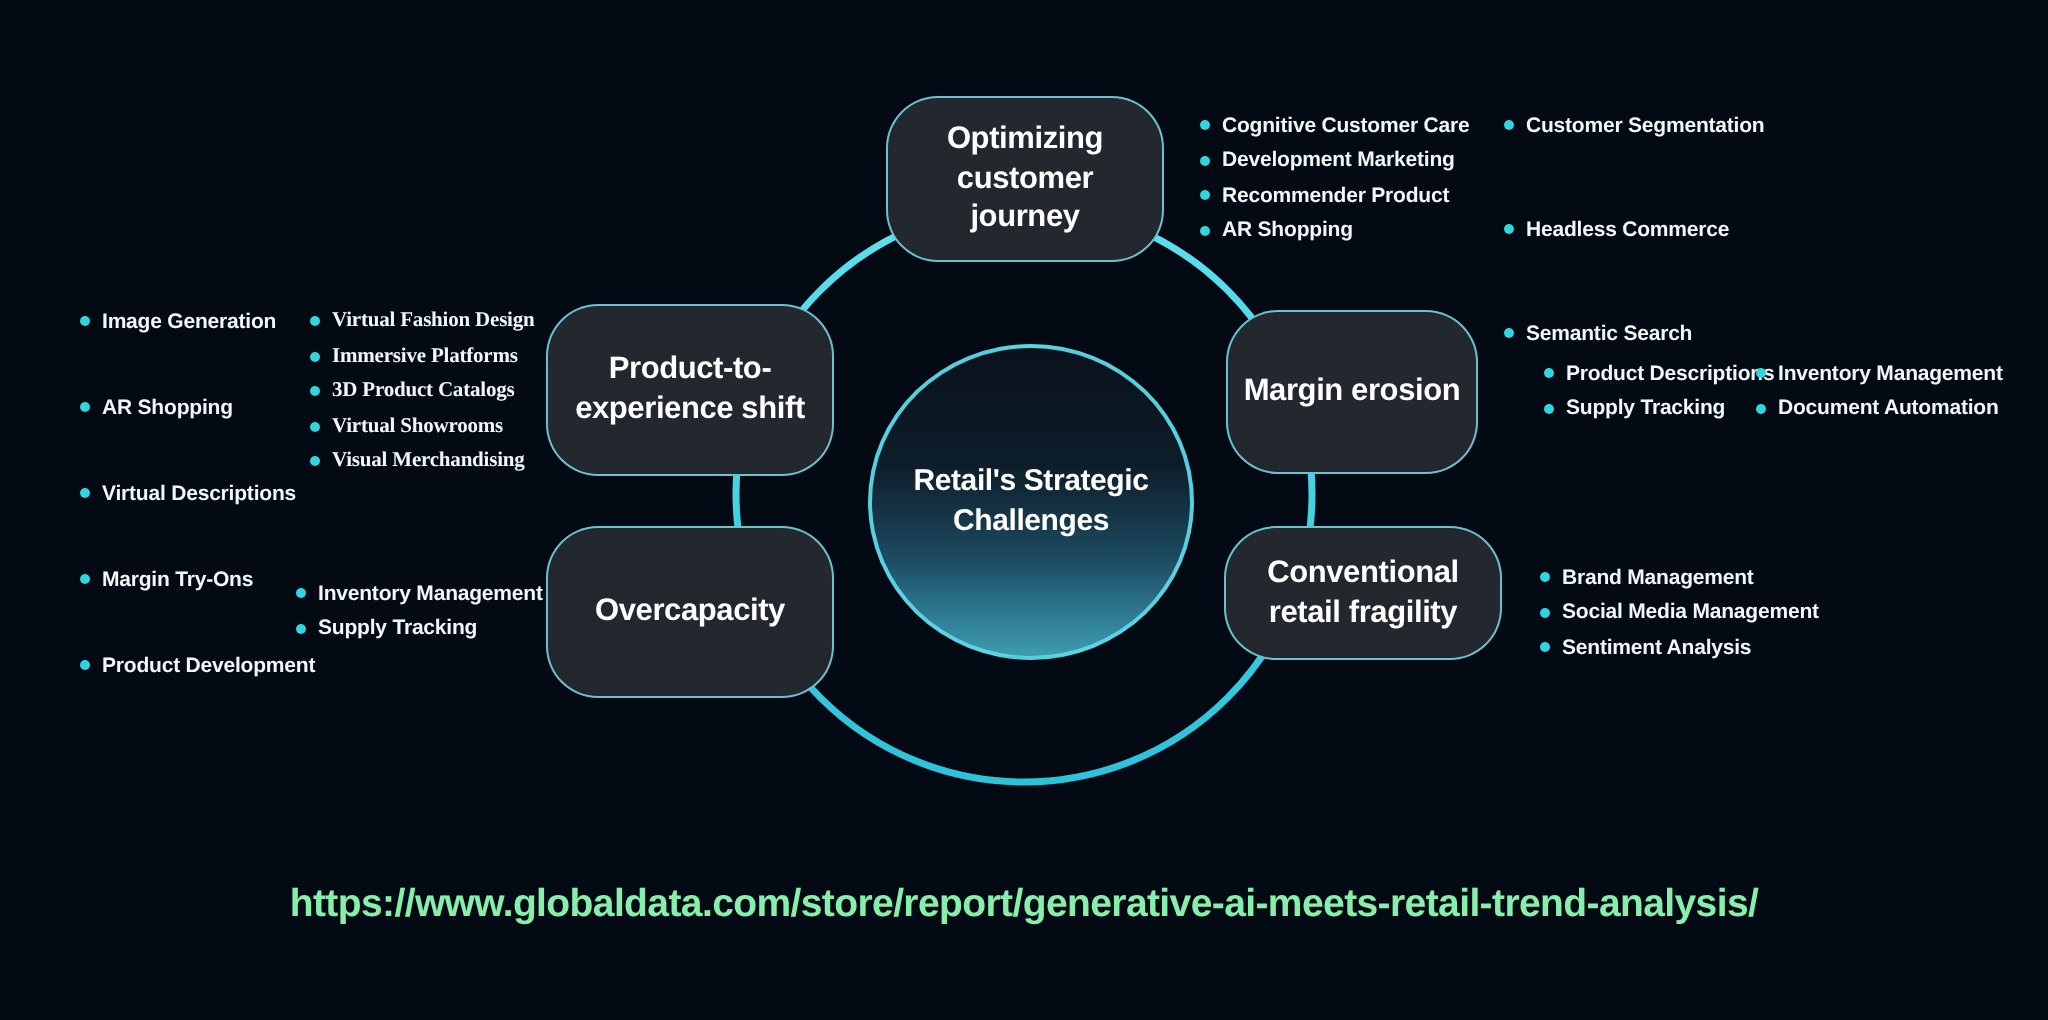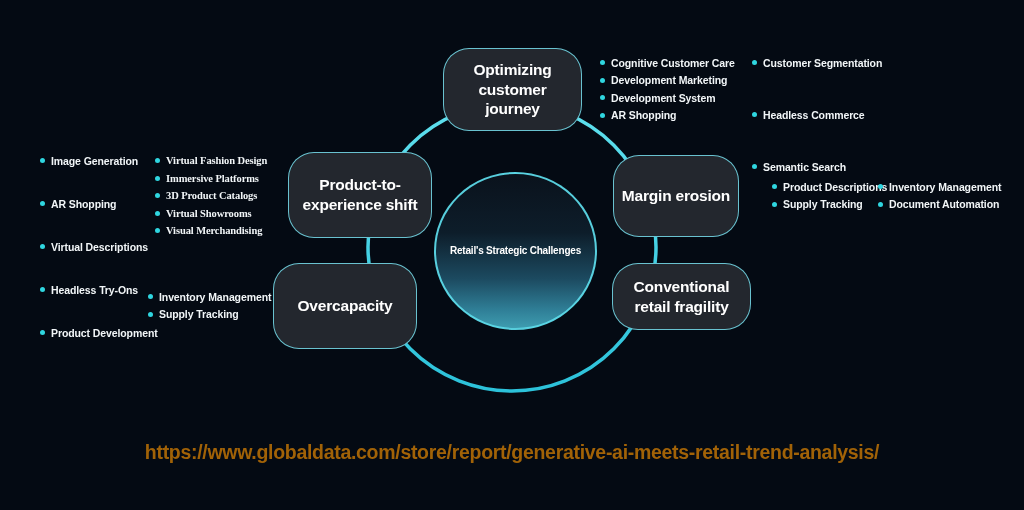--- a/index.html
+++ b/index.html
@@ -16,33 +16,33 @@
     position:absolute;z-index:3;
     background:#23272e;
     border:1.5px solid rgba(118,222,236,.85);
     border-radius:26px;
     display:flex;align-items:center;justify-content:center;
     text-align:center;color:#ffffff;font-weight:bold;
     font-size:15.5px;line-height:1.28;letter-spacing:-.2px;
     box-sizing:border-box;
   }
   .node-journey{left:443px;top:48px;width:139px;height:83px;padding:0 13px;}
-  .node-shift{left:273px;top:152px;width:144px;height:86px;padding:0 10px;margin-left:15px;}
+  .node-shift{left:273px;top:152px;width:144px;height:86px;padding:0 10px;}
   .node-margin{left:613px;top:155px;width:126px;height:82px;padding:0 6px;}
   .node-overcapacity{left:273px;top:263px;width:144px;height:86px;padding:0 10px;}
   .node-fragility{left:612px;top:263px;width:139px;height:67px;padding:0 8px;}
   .center-circle{
     position:absolute;z-index:2;
     left:434px;top:172px;width:163px;height:158px;
     border-radius:50%;
     border:2px solid rgba(92,216,231,.95);
     background:linear-gradient(180deg,#0a121c 0%,#0d1d2a 38%,#1c4a60 68%,#2f7e96 88%,#3e9cb0 100%);
     display:flex;align-items:center;justify-content:center;
     text-align:center;color:#ffffff;font-weight:bold;
-    font-size:10px;line-height:1.35;letter-spacing:-.2px;
+    font-size:15px;line-height:1.35;letter-spacing:-.2px;
     padding:0 10px;box-sizing:border-box;
   }
   .blist{
     position:absolute;z-index:3;
     display:flex;flex-direction:column;gap:6.5px;
   }
   .li{display:flex;align-items:center;white-space:nowrap;height:11px;}
   .dot{
     width:5px;height:5px;border-radius:50%;
     background:#2fd6e0;margin-right:6px;flex-shrink:0;
@@ -53,21 +53,21 @@
   .list-journey-1{left:600px;top:57px;}
   .list-journey-2{left:752px;top:57px;gap:41px;}
   .list-shift-1{left:40px;top:155px;gap:32px;}
   .list-shift-2{left:155px;top:155px;font-family:Liberation Serif, serif;}
   .list-margin-1{left:772px;top:181px;}
   .list-margin-2{left:878px;top:181px;}
   .list-overcapacity{left:148px;top:291px;}
   .list-fragility{left:770px;top:283px;}
   .footer-url{
     position:absolute;z-index:3;left:0;top:441px;width:1024px;
-    text-align:center;color:#a16207;font-weight:bold;
+    text-align:center;color:#86efac;font-weight:bold;
     font-size:19.5px;letter-spacing:-.3px;
   }
 </style>
 </head>
 <body>
 
 <div class="canvas">
 
   <svg class="ring-svg" width="1024" height="510" aria-hidden="true">
     <defs>
@@ -106,21 +106,21 @@
         <span class="lbl">Cognitive Customer Care</span>
       </div>
 
       <div class="li">
         <span class="dot"></span>
         <span class="lbl">Development Marketing</span>
       </div>
 
       <div class="li">
         <span class="dot"></span>
-        <span class="lbl">Development System</span>
+        <span class="lbl">Recommender Product</span>
       </div>
 
       <div class="li">
         <span class="dot"></span>
         <span class="lbl">AR Shopping</span>
       </div>
     </div>
   <div class="blist list-journey-2">
 
       <div class="li">
@@ -150,21 +150,21 @@
         <span class="lbl">AR Shopping</span>
       </div>
 
       <div class="li">
         <span class="dot"></span>
         <span class="lbl">Virtual Descriptions</span>
       </div>
 
       <div class="li">
         <span class="dot"></span>
-        <span class="lbl">Headless Try-Ons</span>
+        <span class="lbl">Margin Try-Ons</span>
       </div>
 
       <div class="li">
         <span class="dot"></span>
         <span class="lbl">Product Development</span>
       </div>
     </div>
   <div class="blist list-shift-2">
 
       <div class="li">
@@ -221,16 +221,33 @@
       <div class="li">
         <span class="dot"></span>
         <span class="lbl">Inventory Management</span>
       </div>
 
       <div class="li">
         <span class="dot"></span>
         <span class="lbl">Supply Tracking</span>
       </div>
     </div>
+  <div class="blist list-fragility">
+
+      <div class="li">
+        <span class="dot"></span>
+        <span class="lbl">Brand Management</span>
+      </div>
+
+      <div class="li">
+        <span class="dot"></span>
+        <span class="lbl">Social Media Management</span>
+      </div>
+
+      <div class="li">
+        <span class="dot"></span>
+        <span class="lbl">Sentiment Analysis</span>
+      </div>
+    </div>
 
   <div class="footer-url">https://www.globaldata.com/store/report/generative-ai-meets-retail-trend-analysis/</div>
 
 </div>
 
 </body></html>

